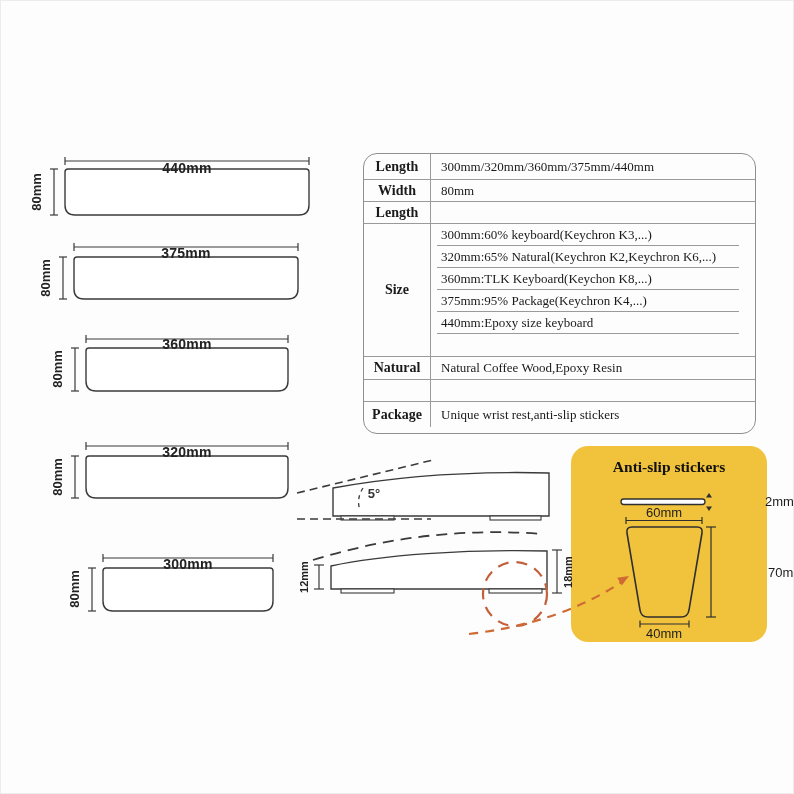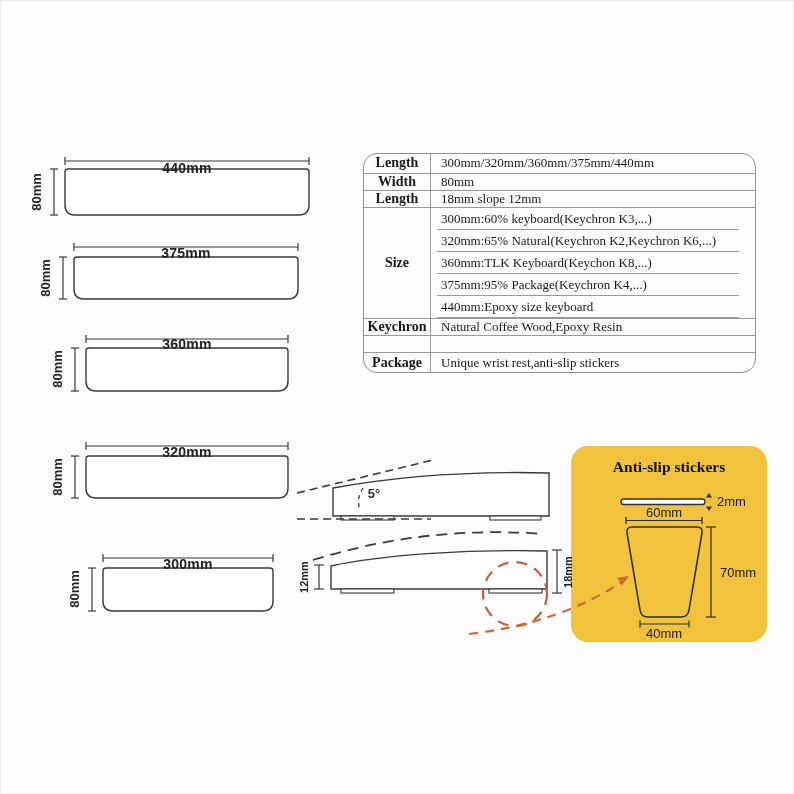--- a/index.html
+++ b/index.html
@@ -8,29 +8,29 @@
           font-family:"Liberation Sans",sans-serif;}
   .layer{position:absolute;left:0;top:0;}
 
   
   .lbl{position:absolute;transform:translate(-50%,-50%);white-space:nowrap;color:#222;}
   .dimlabel{font:bold 14px "Liberation Sans",sans-serif;letter-spacing:.2px;margin-top:20px;}
   .dimlabel-v{font:bold 13px "Liberation Sans",sans-serif;transform:translate(-50%,-50%) rotate(-90deg);}
   .sv-v{font:bold 11px "Liberation Sans",sans-serif;transform:translate(-50%,-50%) rotate(-90deg);}
   .angle{font:600 13px "Liberation Sans",sans-serif;color:#333;}
   .panel-dim{font:13px "Liberation Sans",sans-serif;color:#1d1d1d;}
-  .panel-dim.left-anchor{transform:translate(0,-50%);}
+  .panel-dim.left-anchor{transform:translate(0,-50%);margin-left:48px;}
   .panel-title{font:bold 15.5px "Liberation Serif",serif;color:#111;text-align:center;}
 
   
   .sticker-panel{position:absolute;left:570px;top:445px;width:196px;height:196px;
                  background:#F1C33C;border-radius:17px;}
 
   
-  .spec-table{position:absolute;left:362px;top:152px;width:393px;height:220px;
+  .spec-table{position:absolute;left:362px;top:152px;width:393px;height:281px;
               border:1.5px solid #8f8f8f;border-radius:14px;box-sizing:border-box;
               display:flex;flex-direction:column;overflow:hidden;
               font-family:"Liberation Serif",serif;color:#1a1a1a;background:transparent;}
   .t-row{display:flex;border-bottom:1px solid #9a9a9a;box-sizing:border-box;}
   .t-row.last{border-bottom:none;}
   .t-label{width:66px;min-width:66px;border-right:1px solid #9a9a9a;display:flex;
            align-items:center;justify-content:center;font-weight:bold;font-size:14px;}
   .t-value{flex:1;display:flex;align-items:center;padding-left:10px;font-size:13px;}
   .size-values{flex:1;display:flex;flex-direction:column;padding:0;}
   .size-item{height:22px;line-height:21px;font-size:13px;margin:0 16px 0 6px;
@@ -142,34 +142,33 @@
     <div class="t-row" style="height:26px">
       <div class="t-label">Length</div>
       <div class="t-value">300mm/320mm/360mm/375mm/440mm</div>
     </div>
     <div class="t-row" style="height:22px">
       <div class="t-label">Width</div>
       <div class="t-value">80mm</div>
     </div>
     <div class="t-row" style="height:22px">
       <div class="t-label">Length</div>
-      <div class="t-value">18mm slope 12mm</div>
     </div>
     <div class="t-row" style="height:133px">
       <div class="t-label">Size</div>
       <div class="size-values">
         <div class="size-item">300mm:60% keyboard(Keychron K3,...)</div>
         <div class="size-item">320mm:65% Natural(Keychron K2,Keychron K6,...)</div>
         <div class="size-item">360mm:TLK Keyboard(Keychon K8,...)</div>
         <div class="size-item">375mm:95% Package(Keychron K4,...)</div>
         <div class="size-item">440mm:Epoxy size keyboard</div>
       </div>
     </div>
     <div class="t-row" style="height:23px">
-      <div class="t-label">Keychron</div>
+      <div class="t-label">Natural</div>
       <div class="t-value">Natural Coffee Wood,Epoxy Resin</div>
     </div>
     <div class="t-row" style="height:22px">
       <div class="t-label"></div>
       <div class="t-value"></div>
     </div>
     <div class="t-row last" style="height:25px">
       <div class="t-label">Package</div>
       <div class="t-value">Unique wrist rest,anti-slip stickers</div>
     </div>

